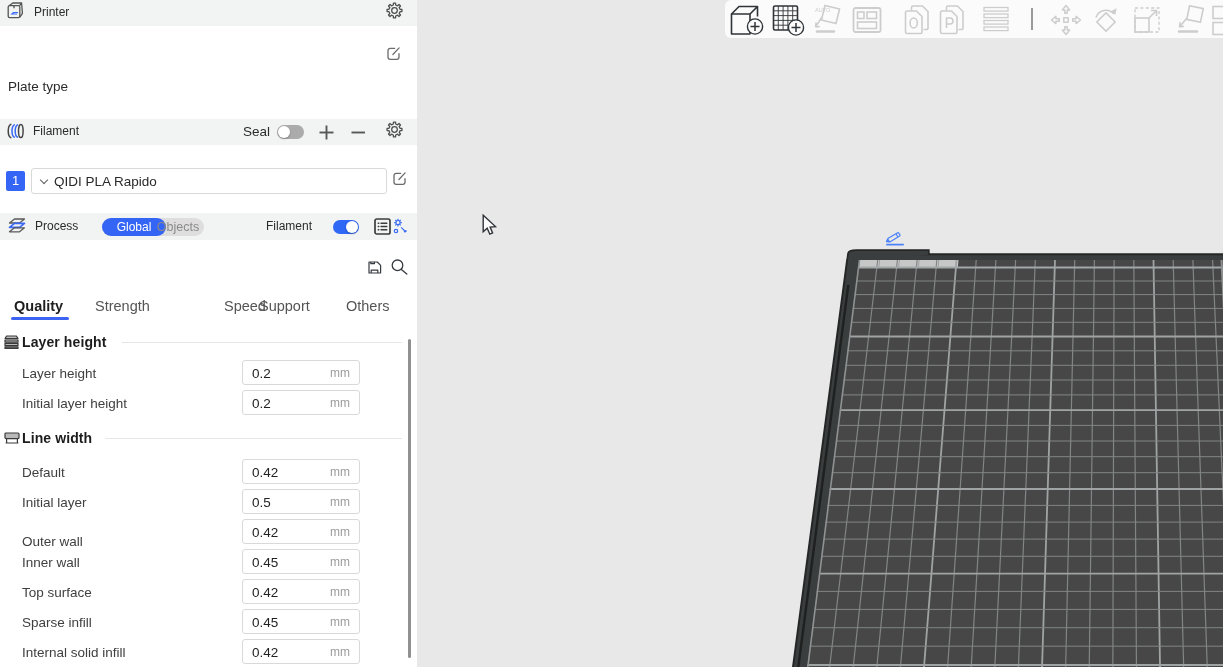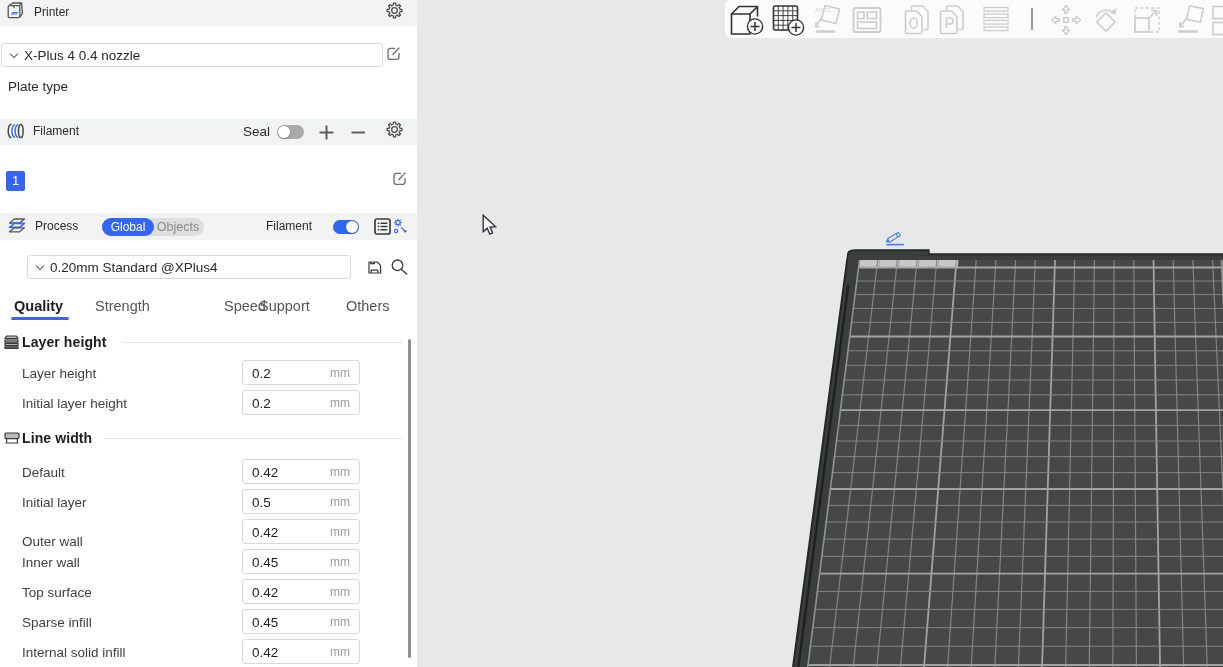--- a/index.html
+++ b/index.html
@@ -256,24 +256,20 @@
       </svg>
     </div>
     <div class="htxt" style="left:34px; top:5px;">Printer</div>
     <div class="gear" style="position:absolute; left:386px; top:2px;">
       <svg width="17" height="17" viewBox="0 0 17 17">
         <path d="M13.98 7.34 L15.93 7.46 L15.93 9.54 L13.98 9.66 L13.20 11.55 L14.49 13.01 L13.01 14.49 L11.55 13.20 L9.66 13.98 L9.54 15.93 L7.46 15.93 L7.34 13.98 L5.45 13.20 L3.99 14.49 L2.51 13.01 L3.80 11.55 L3.02 9.66 L1.07 9.54 L1.07 7.46 L3.02 7.34 L3.80 5.45 L2.51 3.99 L3.99 2.51 L5.45 3.80 L7.34 3.02 L7.46 1.07 L9.54 1.07 L9.66 3.02 L11.55 3.80 L13.01 2.51 L14.49 3.99 L13.20 5.45 Z" fill="none" stroke="#4f4f4f" stroke-width="1.3" stroke-linejoin="round"></path>
           <circle cx="8.5" cy="8.5" r="2.8" fill="none" stroke="#4f4f4f" stroke-width="1.3"></circle>
       </svg>
     </div>
 
-    <div class="combo" style="left:1px; top:43px; width:382px; height:24px;">
-      <span class="chev"></span>
-        <span class="ctext">X-Plus 4 0.4 nozzle</span>
-    </div>
     <div class="editic" style="position:absolute; left:386px; top:46px;">
       <svg width="15" height="15" viewBox="0 0 15 15">
         <g fill="none" stroke="#6b6b6b" stroke-width="1.3" stroke-linecap="round">
           <path d="M13 7.6 v3.5 a2.2 2.2 0 0 1 -2.2 2.2 H4.2 a2.2 2.2 0 0 1 -2.2-2.2 V4.6 A2.2 2.2 0 0 1 4.2 2.4 h4.4"></path>
           <line x1="6.9" y1="8.5" x2="13.1" y2="1.9"></line>
         </g>
       </svg>
     </div>
 
     <div class="htxt" style="left:8px; top:79px; font-size:13.5px;">Plate type</div>
@@ -308,20 +304,24 @@
         </svg>
     </div>
     <div class="gear" style="position:absolute; left:386px; top:121px;">
       <svg width="17" height="17" viewBox="0 0 17 17">
         <path d="M13.98 7.34 L15.93 7.46 L15.93 9.54 L13.98 9.66 L13.20 11.55 L14.49 13.01 L13.01 14.49 L11.55 13.20 L9.66 13.98 L9.54 15.93 L7.46 15.93 L7.34 13.98 L5.45 13.20 L3.99 14.49 L2.51 13.01 L3.80 11.55 L3.02 9.66 L1.07 9.54 L1.07 7.46 L3.02 7.34 L3.80 5.45 L2.51 3.99 L3.99 2.51 L5.45 3.80 L7.34 3.02 L7.46 1.07 L9.54 1.07 L9.66 3.02 L11.55 3.80 L13.01 2.51 L14.49 3.99 L13.20 5.45 Z" fill="none" stroke="#4f4f4f" stroke-width="1.3" stroke-linejoin="round"></path>
           <circle cx="8.5" cy="8.5" r="2.8" fill="none" stroke="#4f4f4f" stroke-width="1.3"></circle>
       </svg>
     </div>
 
     <div style="position:absolute; left:6px; top:171px; width:19px; height:20px; background:#3565f4; border-radius:2px; color:#fff; font-size:13px; text-align:center; line-height:20px;">1</div>
+    <div class="combo" style="left:31px; top:168px; width:356px; height:26px;">
+      <span class="chev"></span>
+        <span class="ctext">QIDI PLA Rapido</span>
+    </div>
     <div class="editic" style="position:absolute; left:392px; top:171px;">
       <svg width="15" height="15" viewBox="0 0 15 15">
         <g fill="none" stroke="#6b6b6b" stroke-width="1.3" stroke-linecap="round">
           <path d="M13 7.6 v3.5 a2.2 2.2 0 0 1 -2.2 2.2 H4.2 a2.2 2.2 0 0 1 -2.2-2.2 V4.6 A2.2 2.2 0 0 1 4.2 2.4 h4.4"></path>
           <line x1="6.9" y1="8.5" x2="13.1" y2="1.9"></line>
         </g>
       </svg>
     </div>
 
     <div class="band" style="top:213px; height:27px;"></div>
@@ -329,21 +329,21 @@
       <svg width="18" height="19" viewBox="0 0 18 19">
         <g fill="none" stroke-linejoin="round" stroke-linecap="round" stroke-width="1.3">
           <path d="M1.5 6 L6.5 2 H16.5 L11.5 6 Z" stroke="#5a5a5a"></path>
           <path d="M1.5 10.4 L6.5 6.4 H16.5 L11.5 10.4 Z" stroke="#3a6af5" stroke-width="1.6"></path>
           <path d="M1.5 14.8 L6.5 10.8 H16.5 L11.5 14.8 Z" stroke="#5a5a5a"></path>
         </g>
       </svg>
     </div>
     <div class="htxt" style="left:35px; top:219px;">Process</div>
     <div style="position:absolute; left:102px; top:218px; width:102px; height:18px; background:#dedede; border-radius:9px;">
-      <div style="position:absolute; left:0; top:0; width:52px; height:18px; background:#3565f4; border-radius:9px; color:#fff; font-size:12px; text-align:center; line-height:18px;">Global</div>
+      <div style="position:absolute; left:0; top:0; width:64px; height:18px; background:#3565f4; border-radius:9px; color:#fff; font-size:12px; text-align:center; line-height:18px;">Global</div>
       <div style="position:absolute; left:52px; top:0; width:48px; height:34px; color:#8a8a8a; font-size:12.5px; text-align:center; line-height:18px;">Objects</div>
     </div>
     <div class="htxt" style="left:266px; top:219px;">Filament</div>
     <div class="toggle" style="left:333px; top:220px; width:26px; height:14px; background:#2e68f4;">
         <span class="knob" style="right:1px; width:12px; height:12px;"></span>
       </div>
     <div id="ic-list" style="position:absolute; left:374px; top:218px;">
       <svg width="17" height="17" viewBox="0 0 17 17">
         <rect x="1" y="1" width="15" height="15" rx="1.8" fill="none" stroke="#3c3c3c" stroke-width="1.7"></rect>
         <g stroke="#3c3c3c" stroke-width="1.4" stroke-linecap="round">
@@ -360,24 +360,20 @@
       <svg width="14" height="16" viewBox="0 0 14 16">
         <g fill="none" stroke="#3a6af5" stroke-width="1.2">
           <circle cx="5" cy="4.6" r="2.1"></circle>
           <path d="M5 0.8 v1.6 M5 6.8 v1.6 M1.2 4.6 h1.6 M7.2 4.6 h1.6 M2.3 1.9 l1.2 1.2 M6.5 6.1 l1.2 1.2 M2.3 7.3 l1.2-1.2 M6.5 3.1 l1.2-1.2"></path>
           <circle cx="3" cy="13" r="1.7"></circle>
           <path d="M8.2 9.4 l4.6 4.6 M12.8 14 l-1.9-0.3 M12.8 14 l0.3-1.9"></path>
         </g>
       </svg>
     </div>
 
-    <div class="combo" style="left:27px; top:255px; width:324px; height:24px;">
-      <span class="chev"></span>
-        <span class="ctext">0.20mm Standard @XPlus4</span>
-    </div>
     <div id="ic-save" style="position:absolute; left:368px; top:260px;">
       <svg width="14" height="13" viewBox="0 0 14 13">
         <g fill="none" stroke="#363b40" stroke-width="1.2" stroke-linejoin="round">
           <path d="M1 1 H9.3 L12.6 4.3 V12 H1 Z"></path>
           <path d="M2.8 1.1 v1.6 h3.6 v-1.6"></path>
           <path d="M3.2 11.9 V9.2 h6.6 v2.7"></path>
         </g>
       </svg>
     </div>
     <div id="ic-search" style="position:absolute; left:391px; top:259px;">

